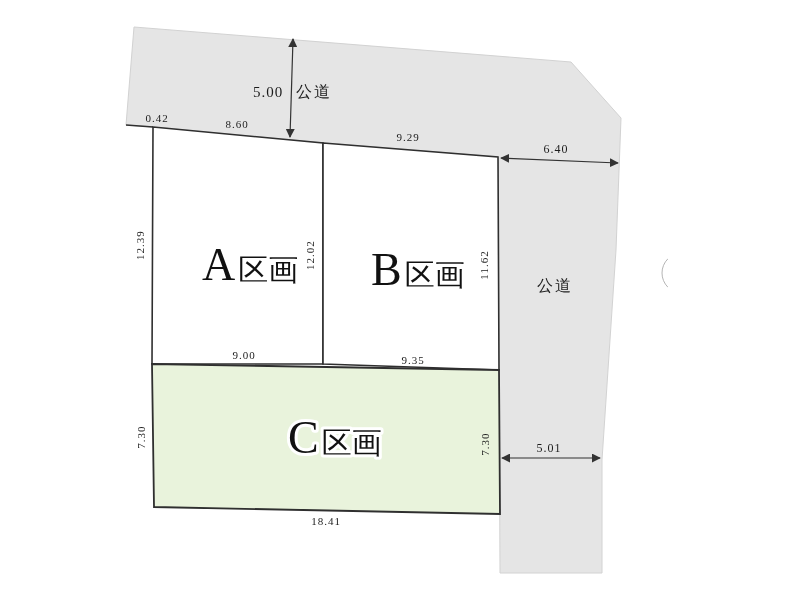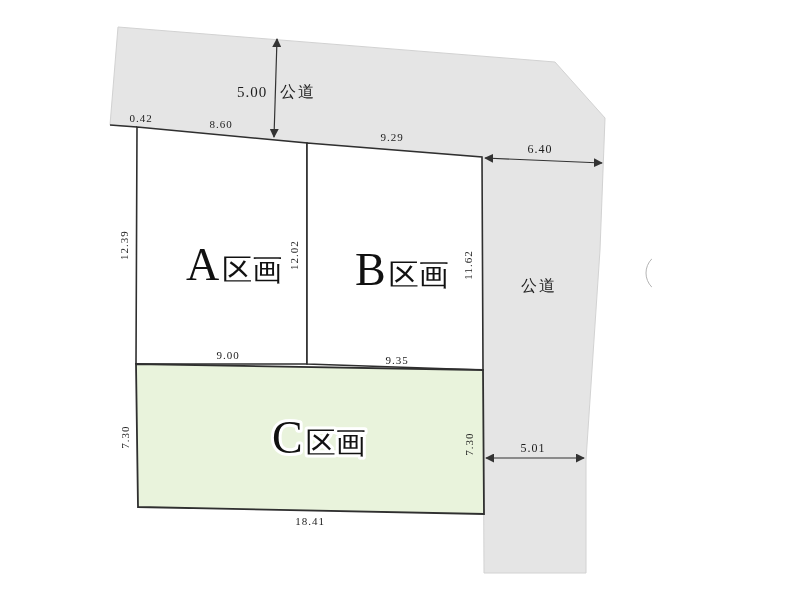--- a/index.html
+++ b/index.html
@@ -2,20 +2,21 @@
 <html><head>
 <meta charset="utf-8">
 <style>
   html,body{margin:0;padding:0;background:#ffffff;}
   .stage{
     position:relative;
     width:652px;height:600px;
     background:#ffffff;
     overflow:hidden;
     font-family:"Liberation Serif","DejaVu Serif",serif;
+    padding-left:16px;
   }
   svg{display:block;}
   .dim{
     font-family:"Liberation Serif","DejaVu Serif",serif;
     font-size:11px;
     fill:#1c1c1c;
     letter-spacing:1px;
   }
   .dim-md{font-size:12px;}
   .dim-lg{font-size:15px;}

